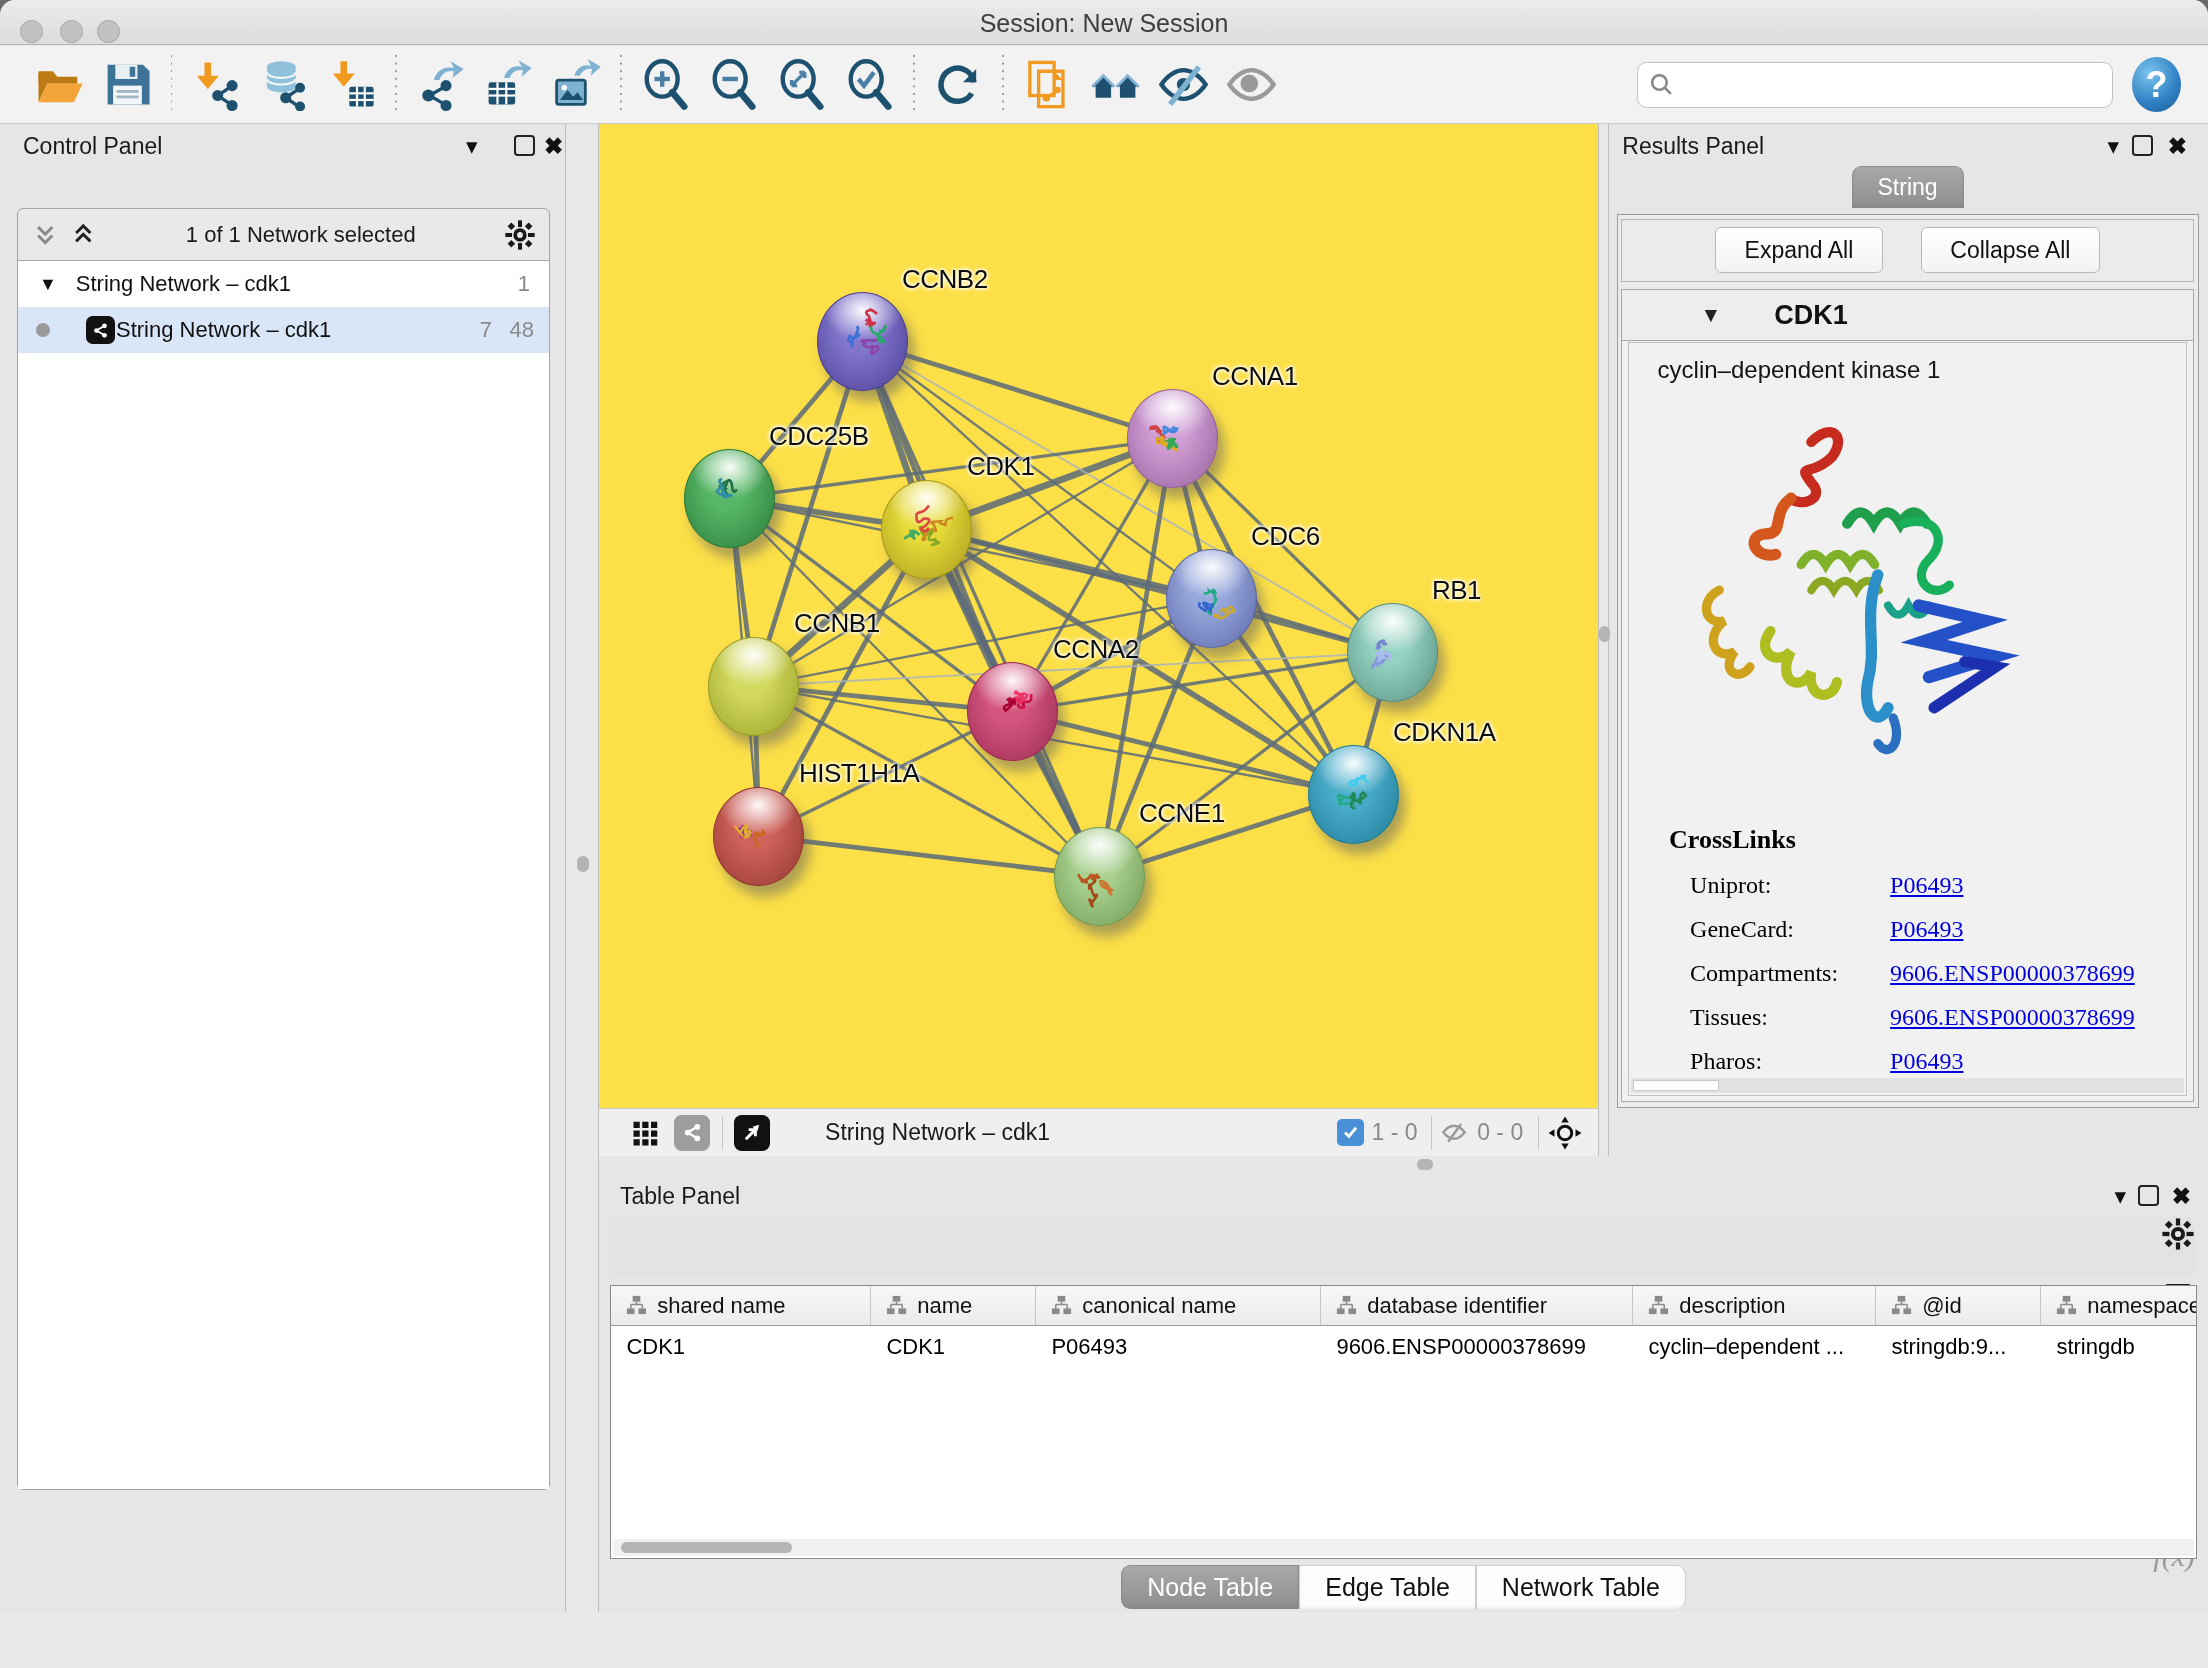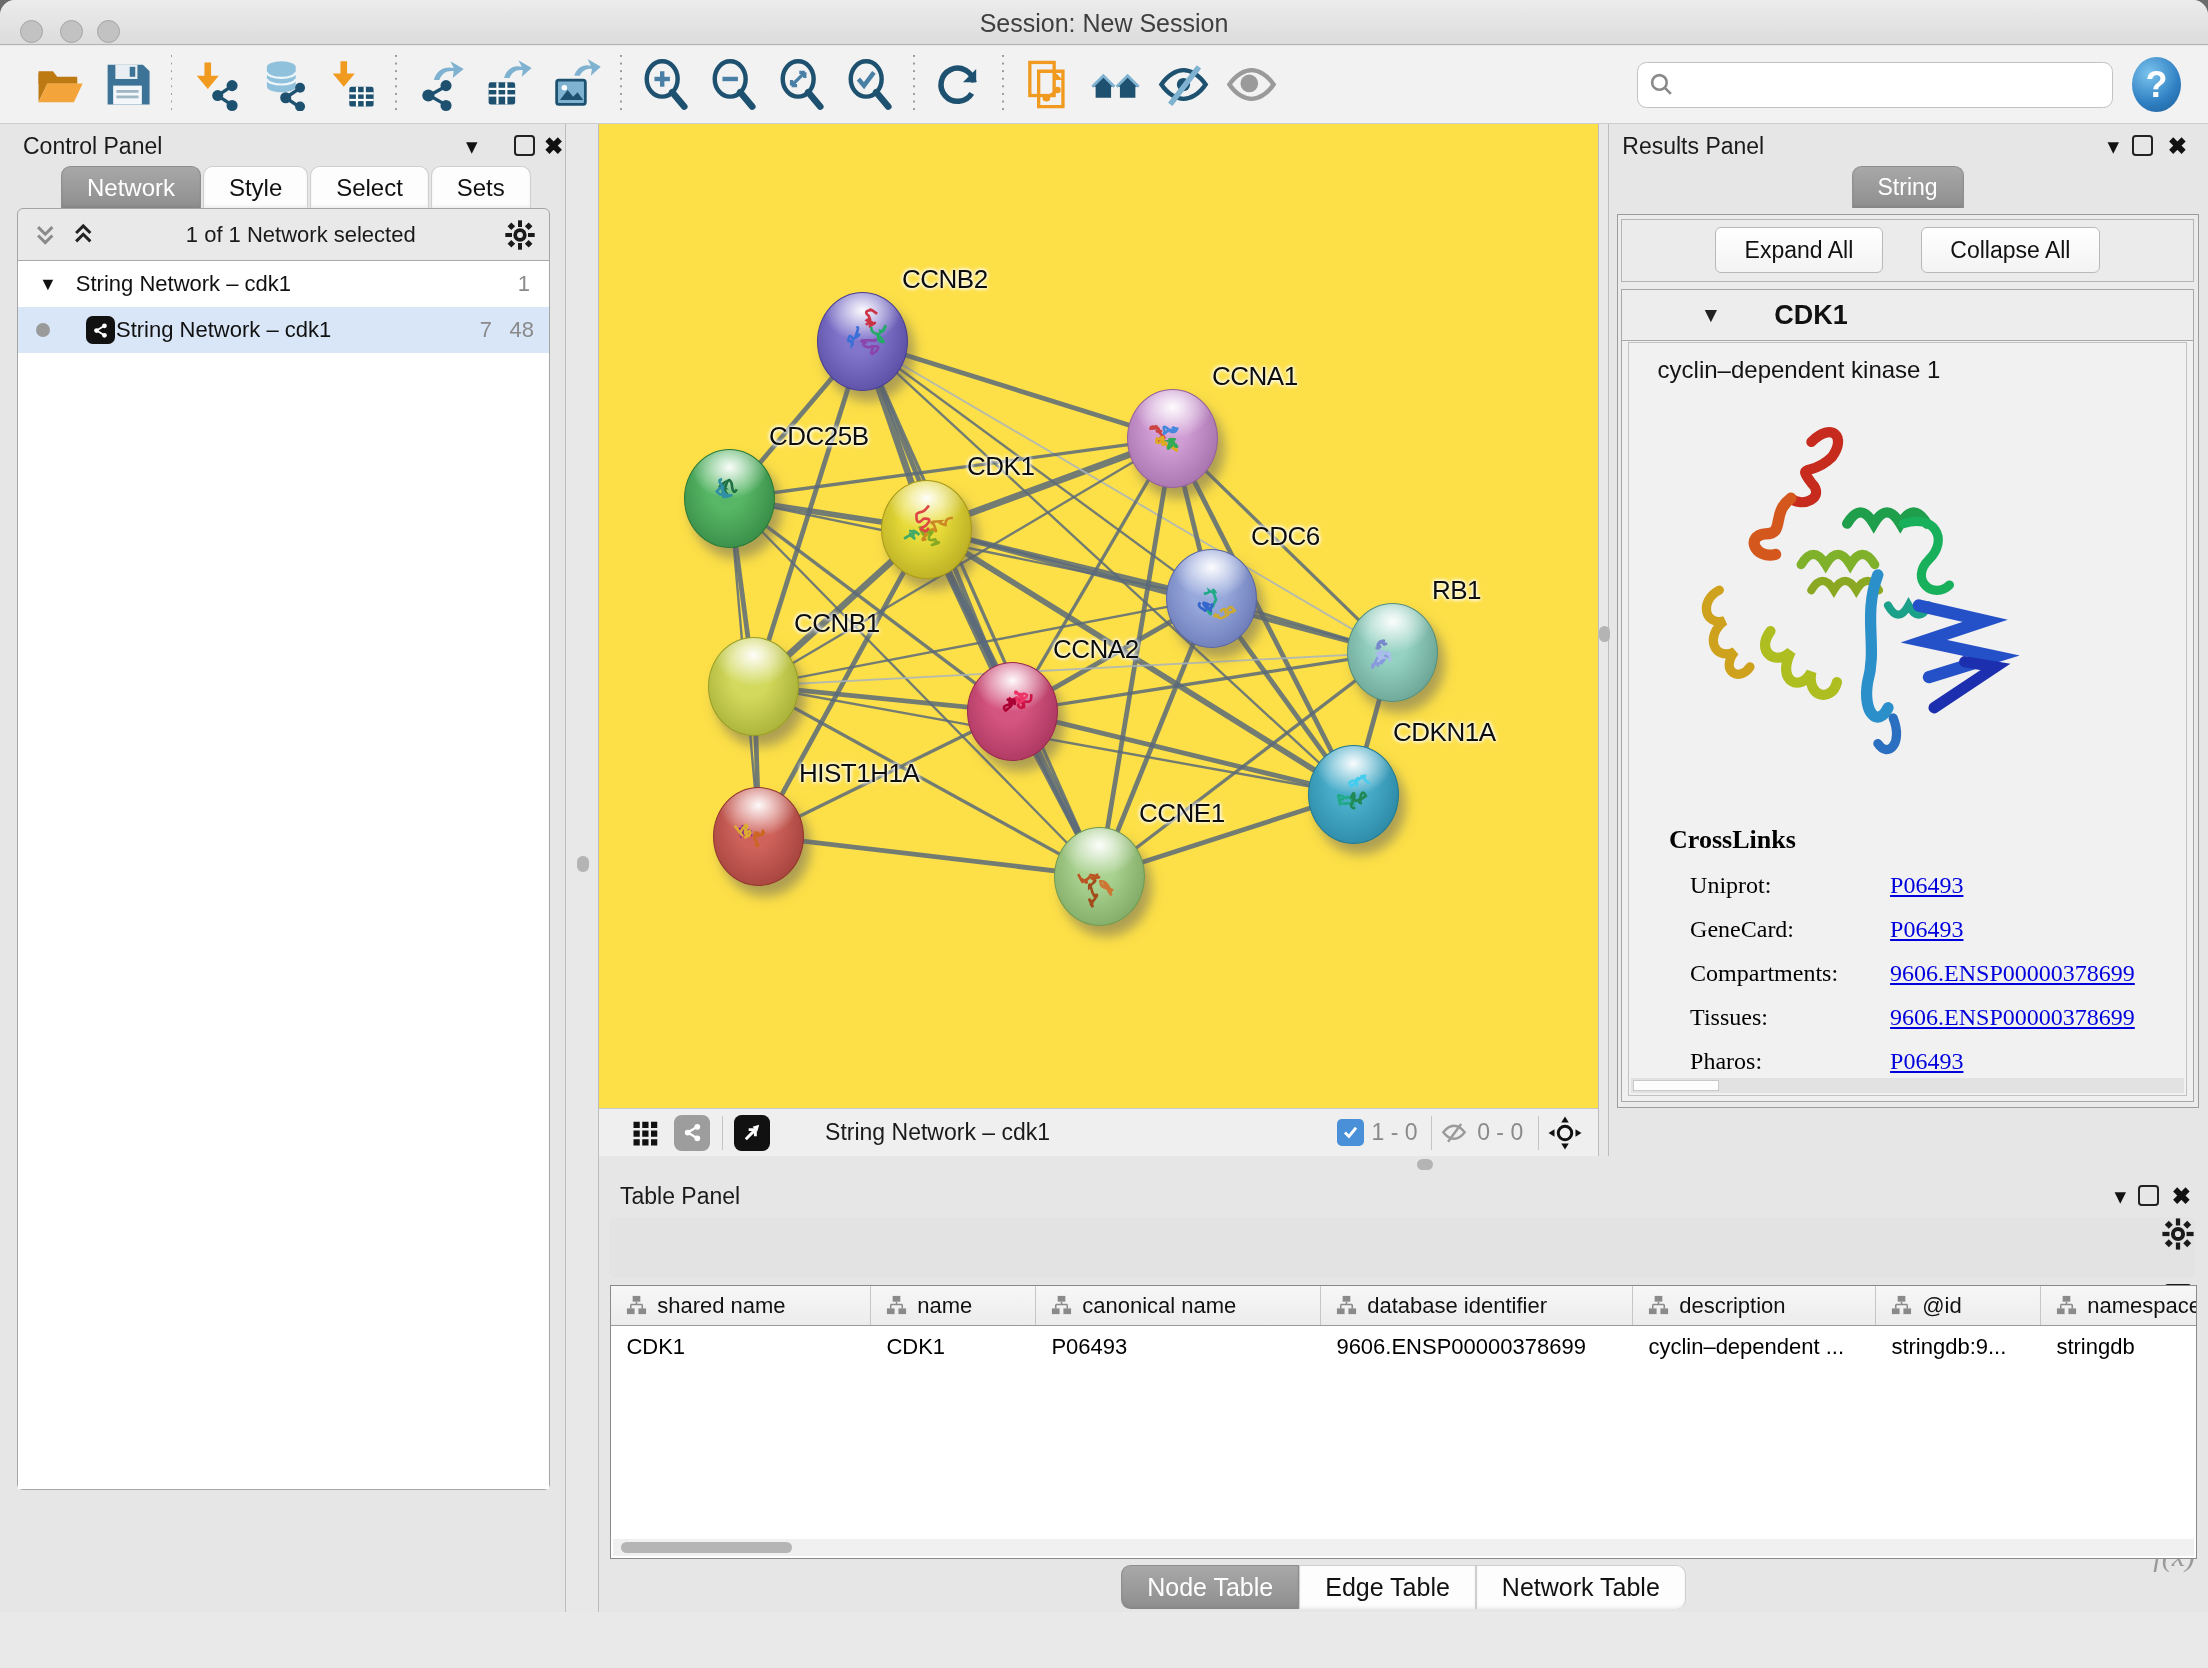--- a/index.html
+++ b/index.html
@@ -316,26 +316,20 @@
 
   <div class="main">
 
     <div class="cpanel">
       <div class="panel-title-row">
         <span class="panel-title">Control Panel</span>
         <span class="pctl" style="left:466px">▾</span>
         <span class="pctl float" style="left:514px"></span>
         <span class="pctl" style="left:544px;font-weight:bold">✖</span>
       </div>
-      <div class="tabs cp-tabs">
-        <div class="tab active">Network</div>
-        <div class="tab">Style</div>
-        <div class="tab">Select</div>
-        <div class="tab">Sets</div>
-      </div>
       <div class="cp-box">
         <div class="cp-sub">
           <svg width="28.5" height="28.5" viewBox="0 0 24 24">
               <path d="M6 6l6 6 6-6M6 13l6 6 6-6" fill="none" stroke="#8a8a8a" stroke-width="2.5"></path>
             </svg>
           <svg width="28.5" height="28.5" viewBox="0 0 24 24" style="margin-left:9.5px">
               <path d="M6 18l6-6 6 6M6 11l6-6 6 6" fill="none" stroke="#222" stroke-width="2.5"></path>
             </svg>
           <span class="cp-status">1 of 1 Network selected</span>
           <svg width="32" height="32" viewBox="0 0 24 24">

